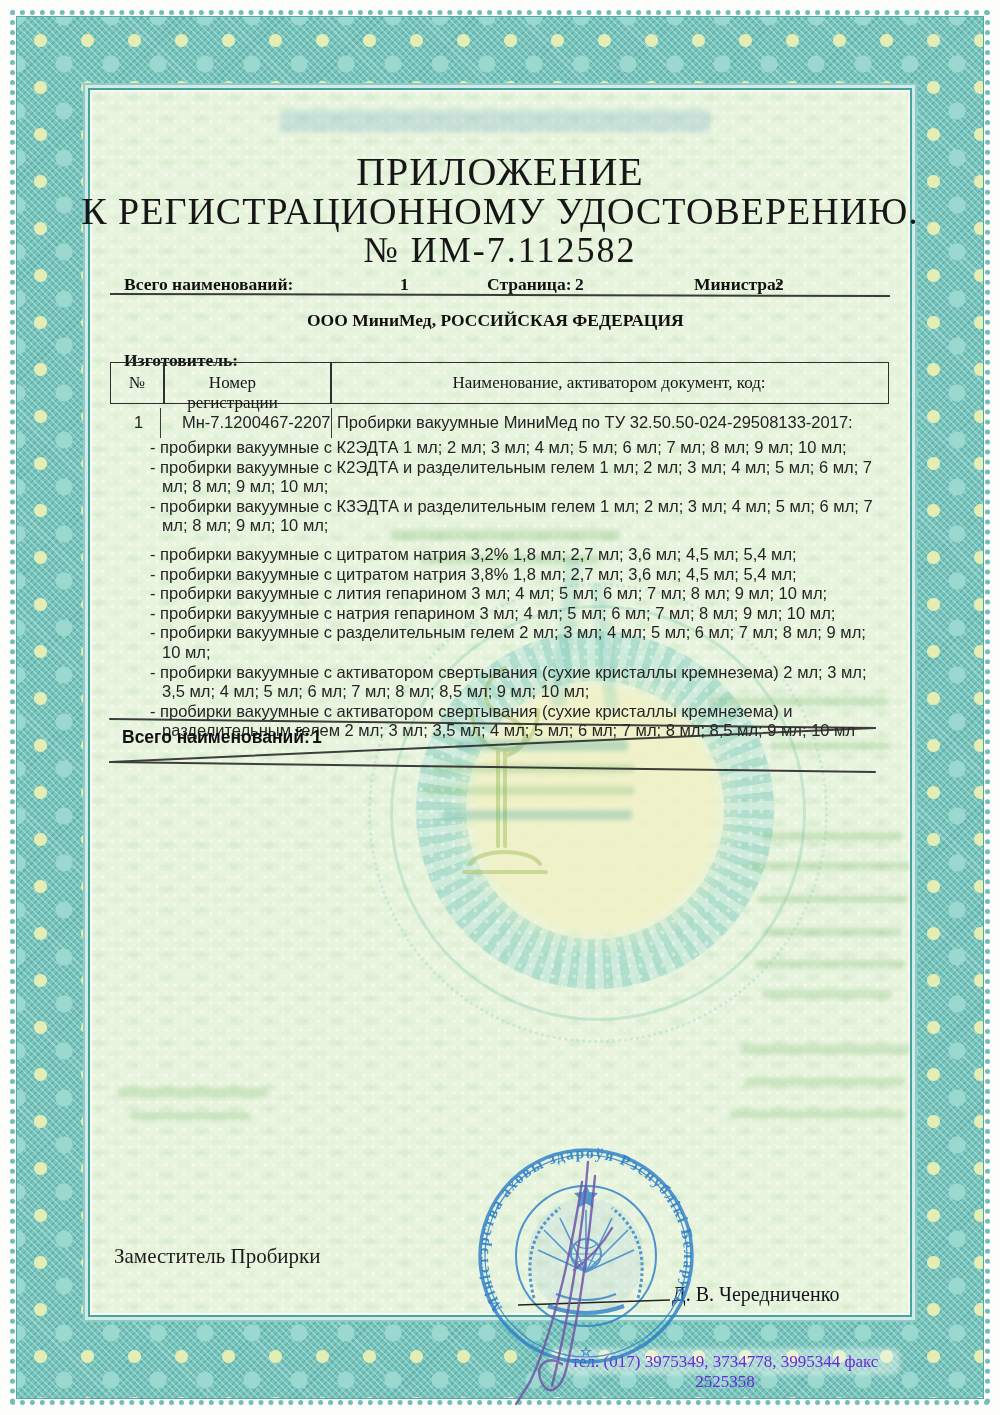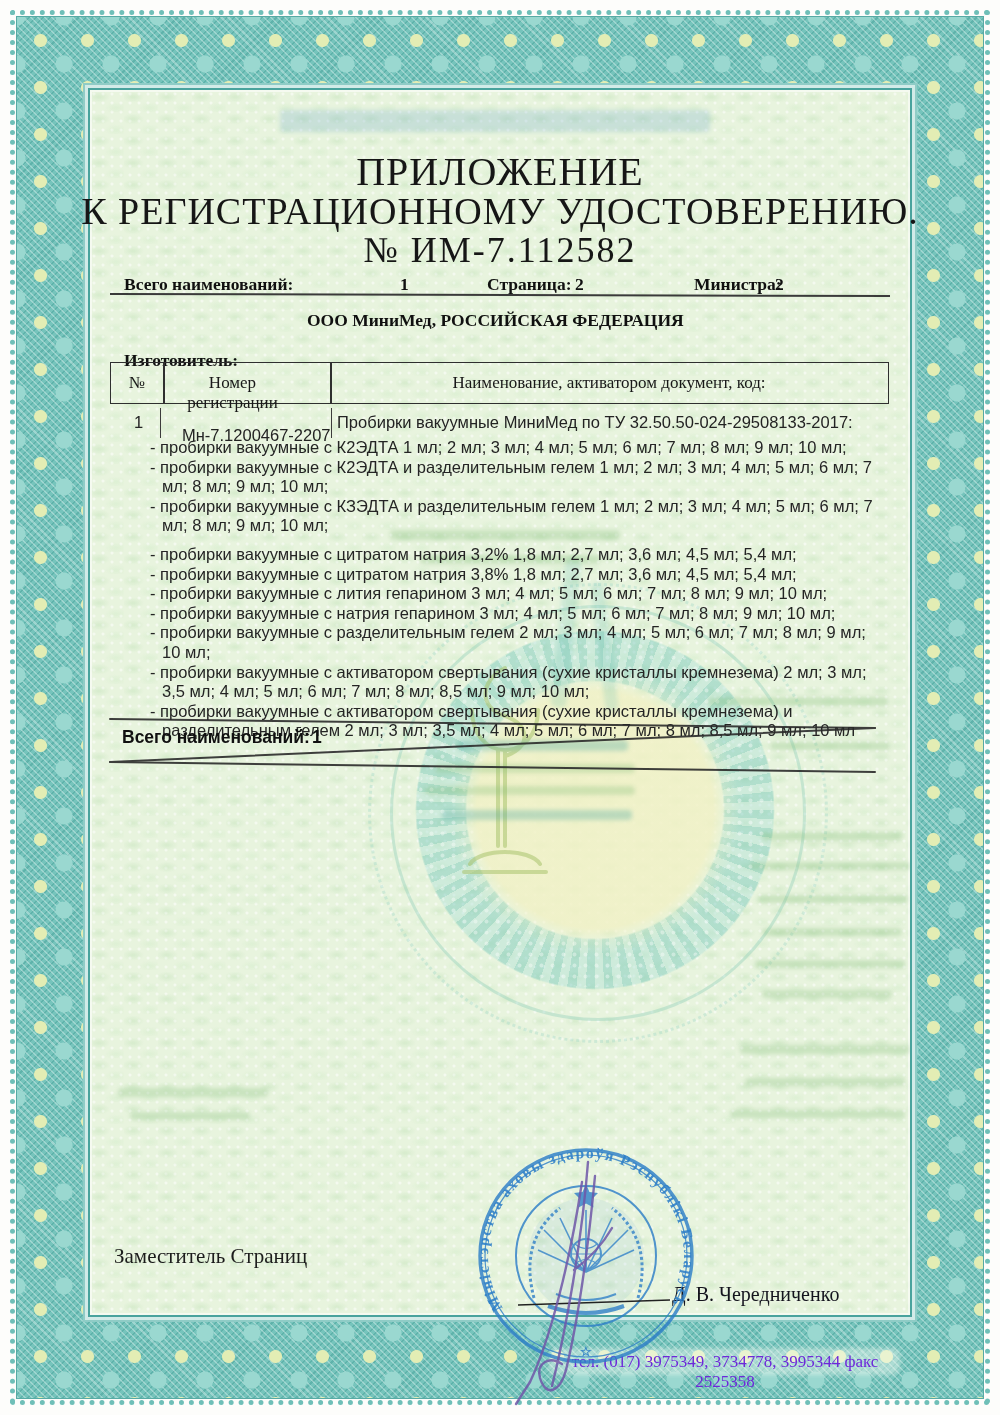--- a/index.html
+++ b/index.html
@@ -147,21 +147,21 @@
   <div class="abs thead">
     <div class="v1"></div>
     <div class="v2"></div>
     <div class="th" style="left:0;width:52px;">№</div>
     <div class="th" style="left:52px;width:139px;">Номер регистрации</div>
     <div class="th" style="left:219px;width:558px;">Наименование, активатором документ, код:</div>
   </div>
 
   <div class="abs rowline" style="left:134px;top:413px;">1</div>
   <div class="abs vline" style="left:160px;top:408px;height:30px;"></div>
-  <div class="abs rowline" style="left:182px;top:413px;margin-top:13px;">Мн-7.1200467-2207</div>
+  <div class="abs rowline" style="left:182px;top:413px;">Мн-7.1200467-2207</div>
   <div class="abs vline" style="left:331px;top:408px;height:30px;"></div>
   <div class="abs rowline" style="left:337px;top:413px;">Пробирки вакуумные МиниМед по ТУ 32.50.50-024-29508133-2017:</div>
 
   <div class="abs items" id="items-list">
       <div class="item">- пробирки вакуумные с К2ЭДТА 1 мл; 2 мл; 3 мл; 4 мл; 5 мл; 6 мл; 7 мл; 8 мл; 9 мл; 10 мл;</div>
       <div class="item">- пробирки вакуумные с К2ЭДТА и разделительным гелем 1 мл; 2 мл; 3 мл; 4 мл; 5 мл; 6 мл; 7 мл; 8 мл; 9 мл; 10 мл;</div>
       <div class="item">- пробирки вакуумные с КЗЭДТА и разделительным гелем 1 мл; 2 мл; 3 мл; 4 мл; 5 мл; 6 мл; 7 мл; 8 мл; 9 мл; 10 мл;</div>
       <div class="item gap-top">- пробирки вакуумные с цитратом натрия 3,2% 1,8 мл; 2,7 мл; 3,6 мл; 4,5 мл; 5,4 мл;</div>
       <div class="item">- пробирки вакуумные с цитратом натрия 3,8% 1,8 мл; 2,7 мл; 3,6 мл; 4,5 мл; 5,4 мл;</div>
       <div class="item">- пробирки вакуумные с лития гепарином 3 мл; 4 мл; 5 мл; 6 мл; 7 мл; 8 мл; 9 мл; 10 мл;</div>
@@ -175,21 +175,21 @@
     <g stroke="#2b2b2b" stroke-width="2" stroke-linecap="round" opacity="0.9" fill="none">
       <path d="M10,14 L775,23"></path>
       <path d="M775,23 L10,57"></path>
       <path d="M10,57 L775,67"></path>
     </g>
   </svg>
 
   <div class="abs total" style="left:122px;top:727px;">Всего наименований:</div>
   <div class="abs total" style="left:312px;top:727px;">1</div>
 
-  <div class="abs sigpos">Заместитель Страниц</div>
+  <div class="abs sigpos">Заместитель Пробирки</div>
   <div class="abs signame">Д. В. Чередниченко</div>
 
   <svg class="abs stamp" viewBox="0 0 236 236">
     <g stroke="#2e7fc8" fill="none" opacity="0.82">
       <circle cx="118" cy="118" r="106" stroke-width="3.4"></circle>
       <circle cx="118" cy="118" r="101" stroke-width="1.2"></circle>
       <circle cx="118" cy="118" r="70" stroke-width="2"></circle>
     </g>
     <g stroke="#2e7fc8" fill="none" opacity="0.8">
       <circle cx="118" cy="118" r="58" stroke-width="0" fill="rgba(46,127,200,0.10)"></circle>

